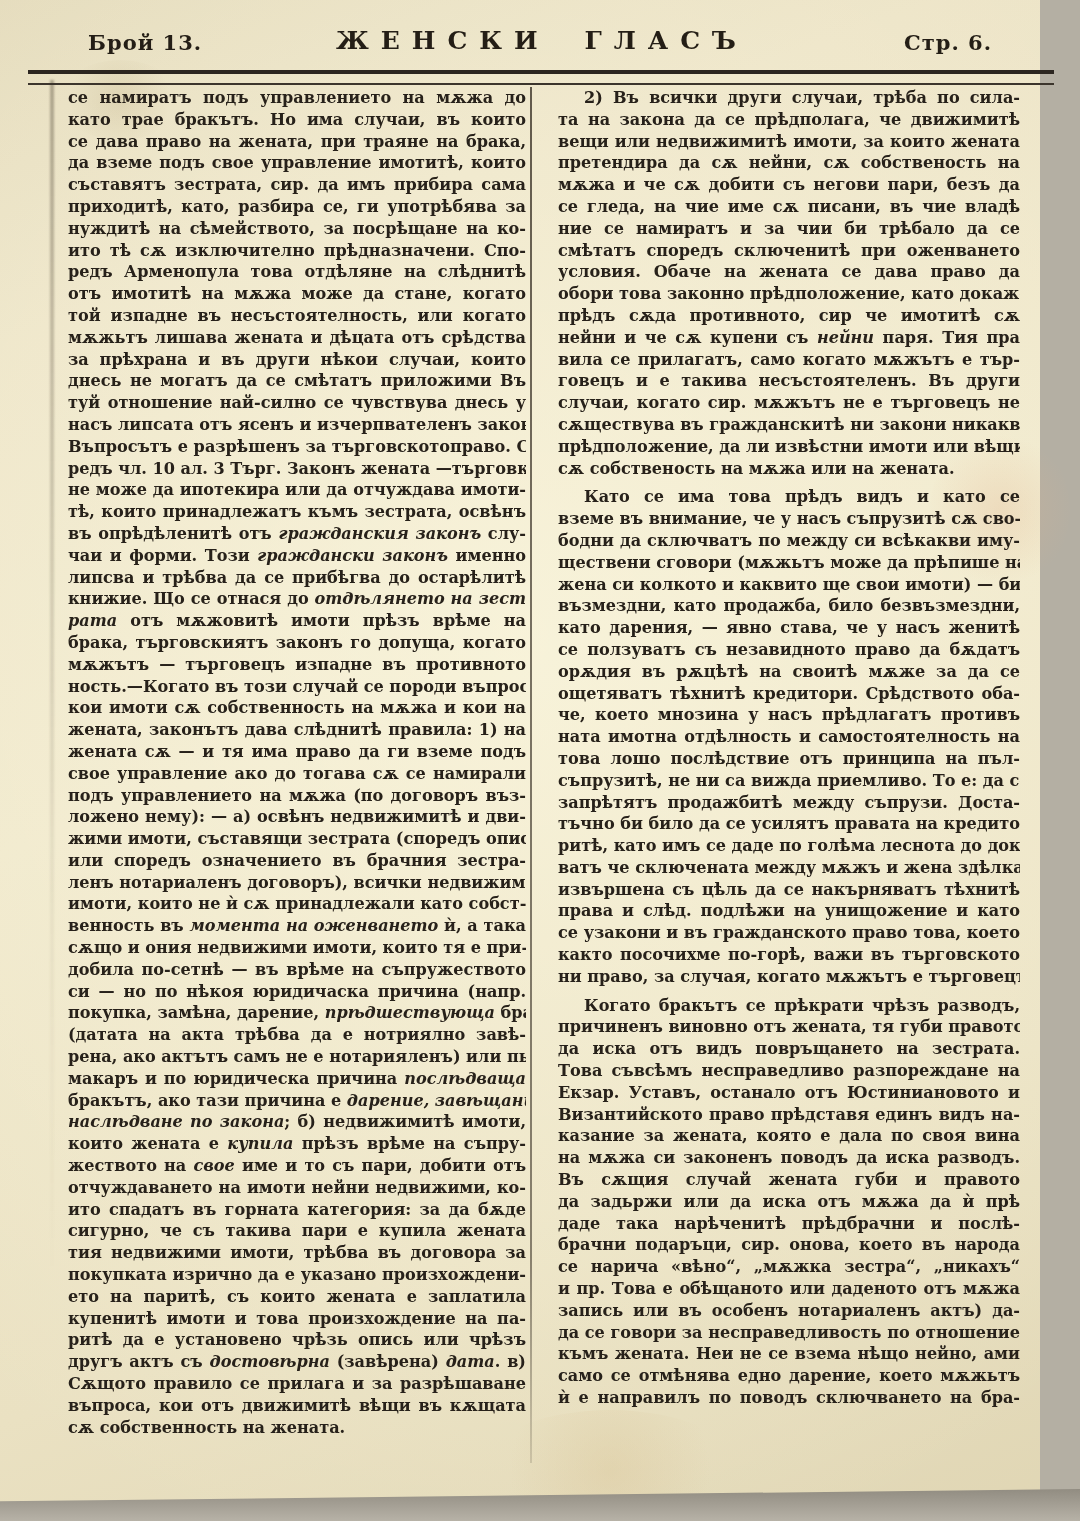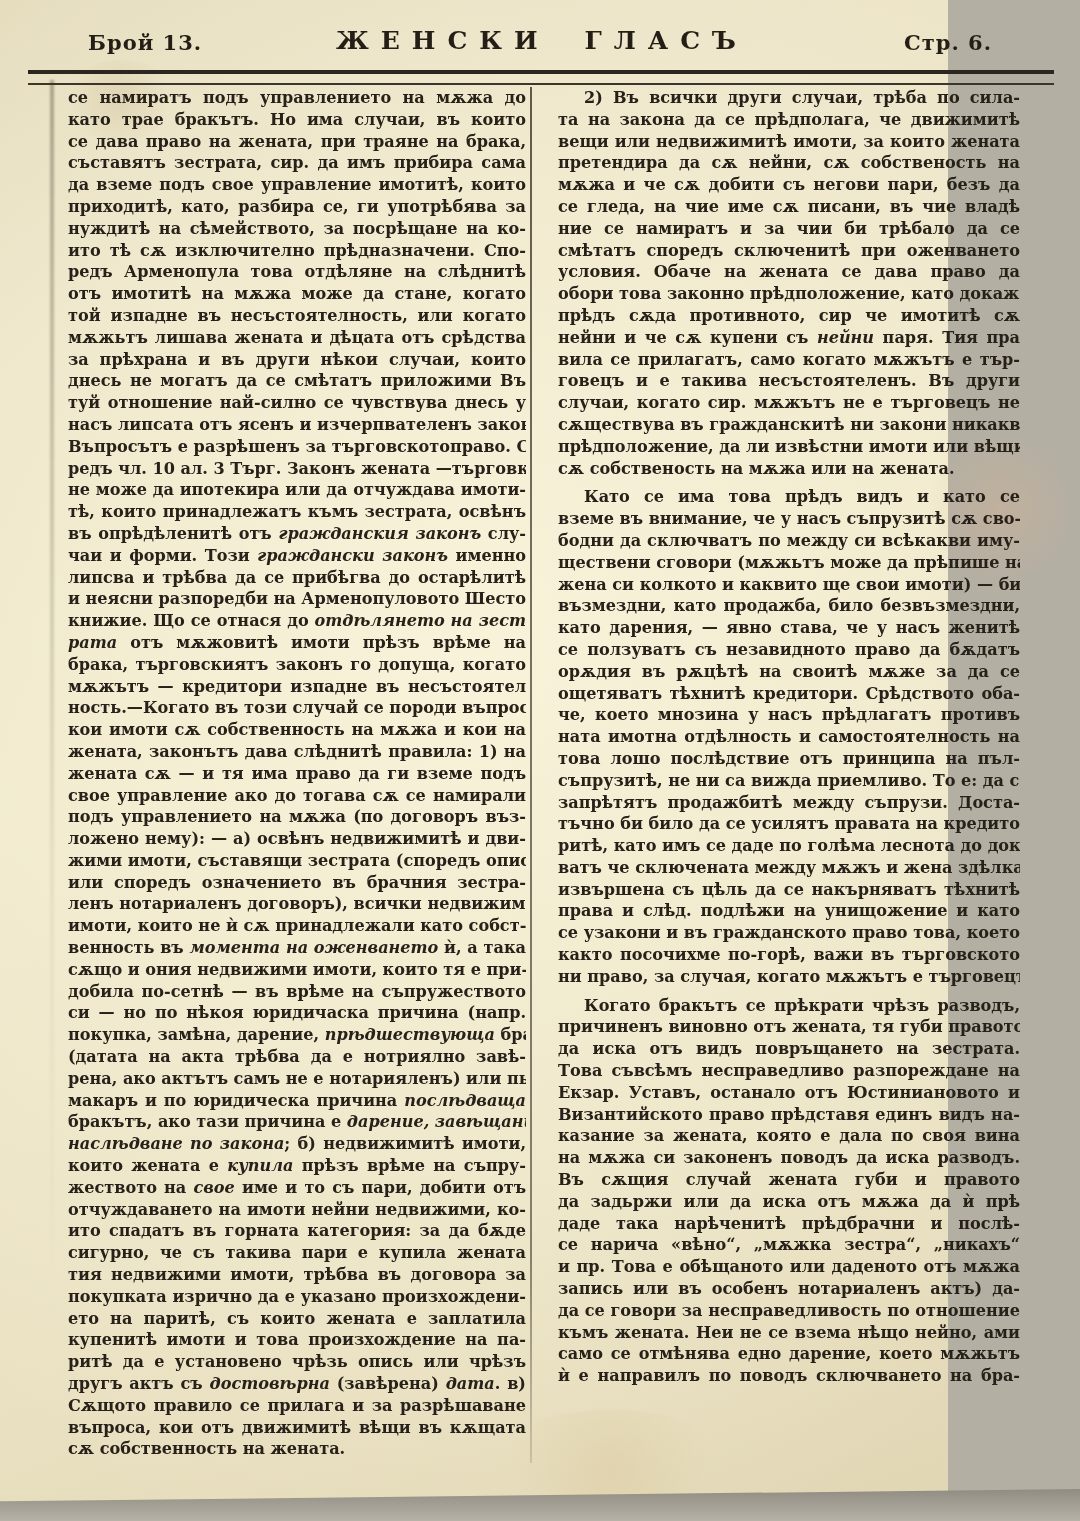--- a/index.html
+++ b/index.html
@@ -2,21 +2,21 @@
 <html lang="bg"><head>
 <meta charset="utf-8">
 <style>
   html,body{margin:0;padding:0;}
   body{
     width:1080px;height:1521px;position:relative;overflow:hidden;
     background:#b4afa3;
     font-family:"DejaVu Serif", serif;
   }
   .page{
-    position:absolute;left:0;top:0;width:948px;height:1521px;
+    position:absolute;left:0;top:0;width:1040px;height:1521px;
     background:
       radial-gradient(ellipse 120% 90% at 50% 42%, rgba(255,252,230,.55), rgba(0,0,0,0) 70%),
       linear-gradient(160deg,#e4dbbc 0%,#ece3c6 18%,#efe7ca 45%,#eae1c2 75%,#e0d6b4 100%);
     color:#241e16;
   }
   .page::before{ 
     content:"";position:absolute;left:50px;top:80px;width:4px;height:1200px;
     background:linear-gradient(rgba(60,50,35,.35),rgba(60,50,35,.05) 70%,rgba(60,50,35,0));
     filter:blur(1px);
   }
@@ -74,45 +74,44 @@
   </div>
 
   <div class="rule"></div>
 
   <div class="columns">
     <section class="col left">
         <div class="para">
           <div class="line">се намиратъ подъ управлението на мѫжа до</div>
           <div class="line">като трае бракътъ. Но има случаи, въ които</div>
           <div class="line">се дава право на жената, при траяне на брака,</div>
+          <div class="line">да вземе подъ свое управление имотитѣ, които</div>
           <div class="line">съставятъ зестрата, сир. да имъ прибира сама</div>
-          <div class="line">да вземе подъ свое управление имотитѣ, които</div>
           <div class="line">приходитѣ, като, разбира се, ги употрѣбява за</div>
           <div class="line">нуждитѣ на сѣмейството, за посрѣщане на ко-</div>
           <div class="line">ито тѣ сѫ изключително прѣдназначени. Спо-</div>
           <div class="line">редъ Арменопула това отдѣляне на слѣднитѣ</div>
           <div class="line">отъ имотитѣ на мѫжа може да стане, когато</div>
           <div class="line">той изпадне въ несъстоятелность, или когато</div>
           <div class="line">мѫжьтъ лишава жената и дѣцата отъ срѣдства</div>
           <div class="line">за прѣхрана и въ други нѣкои случаи, които</div>
           <div class="line">днесь не могатъ да се смѣтатъ приложими Въ</div>
           <div class="line">туй отношение най-силно се чувствува днесь у</div>
           <div class="line">насъ липсата отъ ясенъ и изчерпвателенъ законъ.</div>
           <div class="line">Въпросътъ е разрѣшенъ за търговскотоправо. Спо-</div>
           <div class="line">редъ чл. 10 ал. 3 Търг. Законъ жената —търговка</div>
           <div class="line">не може да ипотекира или да отчуждава имоти-</div>
           <div class="line">тѣ, които принадлежатъ къмъ зестрата, освѣнъ</div>
           <div class="line">въ опрѣдѣленитѣ отъ <i>гражданския законъ</i> слу-</div>
           <div class="line">чаи и форми. Този <i>граждански законъ</i> именно</div>
           <div class="line">липсва и трѣбва да се прибѣгва до остарѣлитѣ</div>
-          <div class="line">и неясни разпоредби на Арменопуловото Шесто</div>
           <div class="line">книжие. Що се отнася до <i>отдѣлянето на зест</i></div>
           <div class="line"><i>рата</i> отъ мѫжовитѣ имоти прѣзъ врѣме на</div>
           <div class="line">брака, търговскиятъ законъ го допуща, когато</div>
-          <div class="line">мѫжътъ — кредитори изпадне въ несъстоятел</div>
+          <div class="line">мѫжътъ — търговецъ изпадне въ противното</div>
           <div class="line">ность.—Когато въ този случай се породи въпросъ,</div>
           <div class="line">кои имоти сѫ собственность на мѫжа и кои на</div>
           <div class="line">жената, законътъ дава слѣднитѣ правила: 1) на</div>
           <div class="line">жената сѫ — и тя има право да ги вземе подъ</div>
           <div class="line">свое управление ако до тогава сѫ се намирали</div>
           <div class="line">подъ управлението на мѫжа (по договоръ въз-</div>
           <div class="line">ложено нему): — а) освѣнъ недвижимитѣ и дви-</div>
           <div class="line">жими имоти, съставящи зестрата (споредъ описа</div>
           <div class="line">или споредъ означението въ брачния зестра-</div>
           <div class="line">ленъ нотариаленъ договоръ), всички недвижими</div>
@@ -194,20 +193,21 @@
           <div class="line">причиненъ виновно отъ жената, тя губи правото</div>
           <div class="line">да иска отъ видъ повръщането на зестрата.</div>
           <div class="line">Това съвсѣмъ несправедливо разпореждане на</div>
           <div class="line">Екзар. Уставъ, останало отъ Юстиниановото и</div>
           <div class="line">Византийското право прѣдставя единъ видъ на-</div>
           <div class="line">казание за жената, която е дала по своя вина</div>
           <div class="line">на мѫжа си законенъ поводъ да иска разводъ.</div>
           <div class="line">Въ сѫщия случай жената губи и правото</div>
           <div class="line">да задьржи или да иска отъ мѫжа да ѝ прѣ</div>
           <div class="line">даде така нарѣченитѣ прѣдбрачни и послѣ-</div>
+          <div class="line">брачни подаръци, сир. онова, което въ народа</div>
           <div class="line">се нарича «вѣно“, „мѫжка зестра“, „никахъ“</div>
           <div class="line">и пр. Това е обѣщаното или даденото отъ мѫжа</div>
           <div class="line">запись или въ особенъ нотариаленъ актъ) да-</div>
           <div class="line">да се говори за несправедливость по отношение</div>
           <div class="line">къмъ жената. Неи не се взема нѣщо нейно, ами</div>
           <div class="line">само се отмѣнява едно дарение, което мѫжьтъ</div>
           <div class="line">ѝ е направилъ по поводъ сключването на бра-</div>
         </div>
       </section>
   </div>

